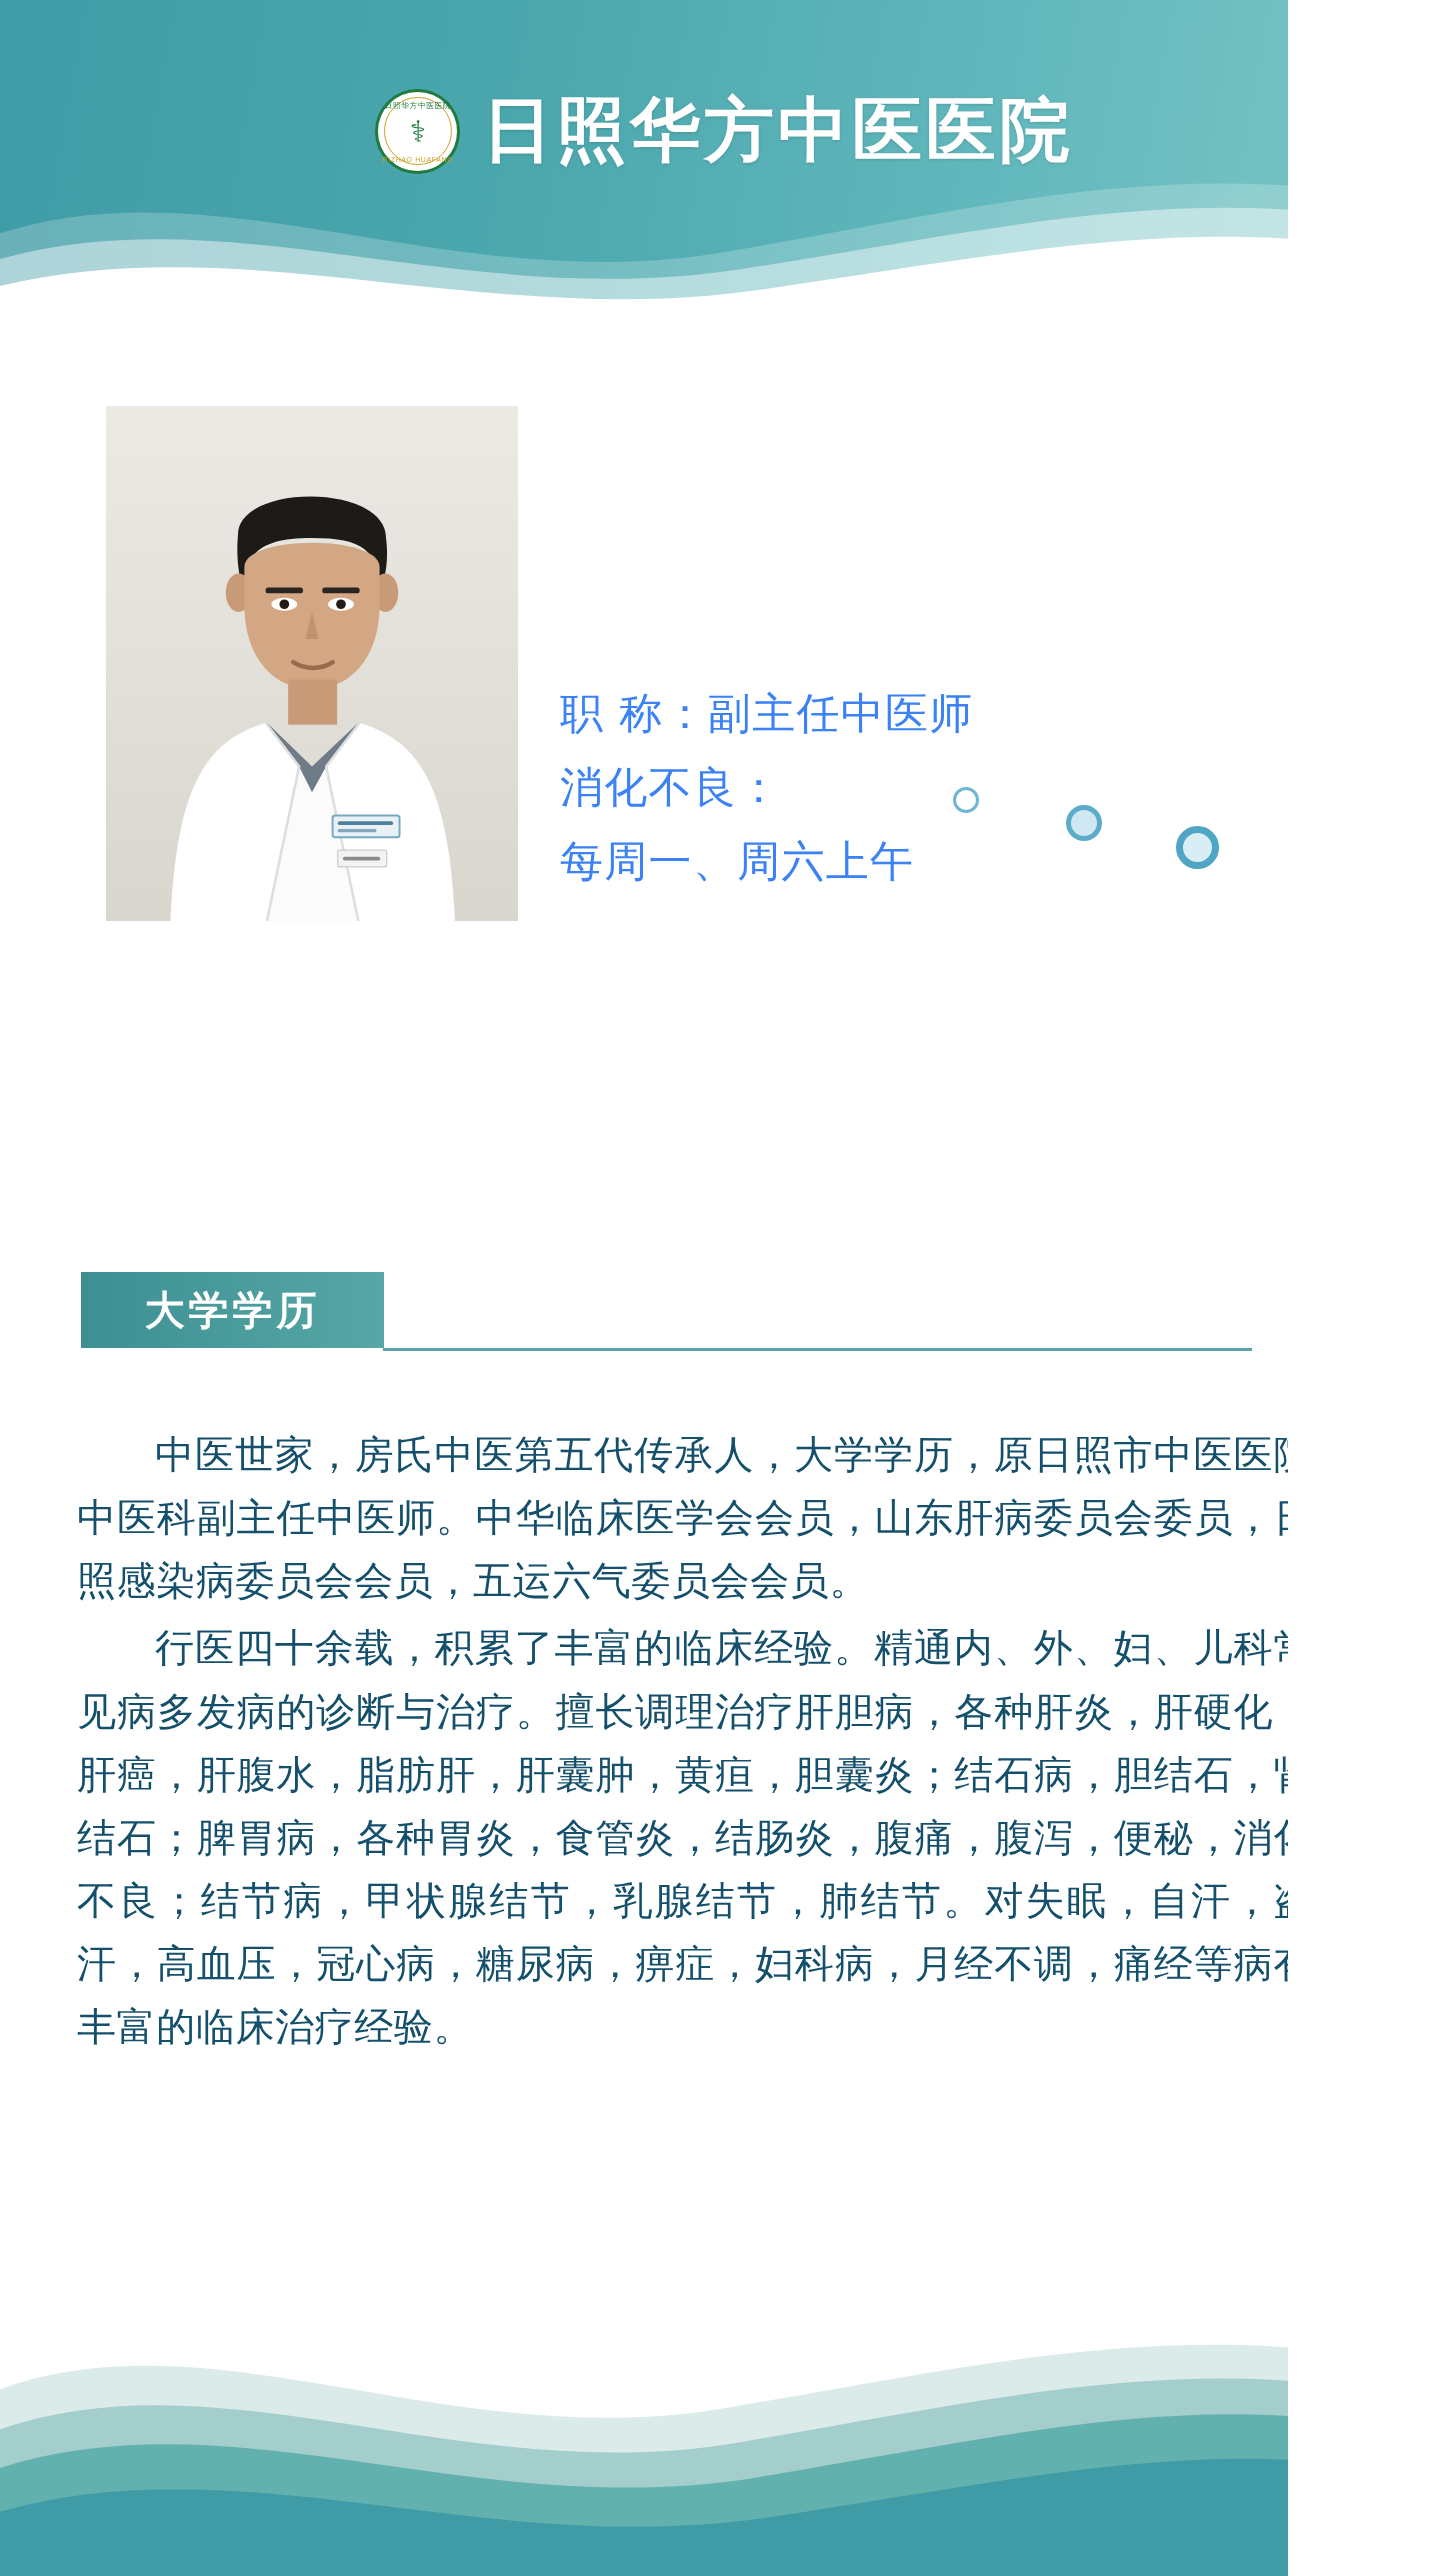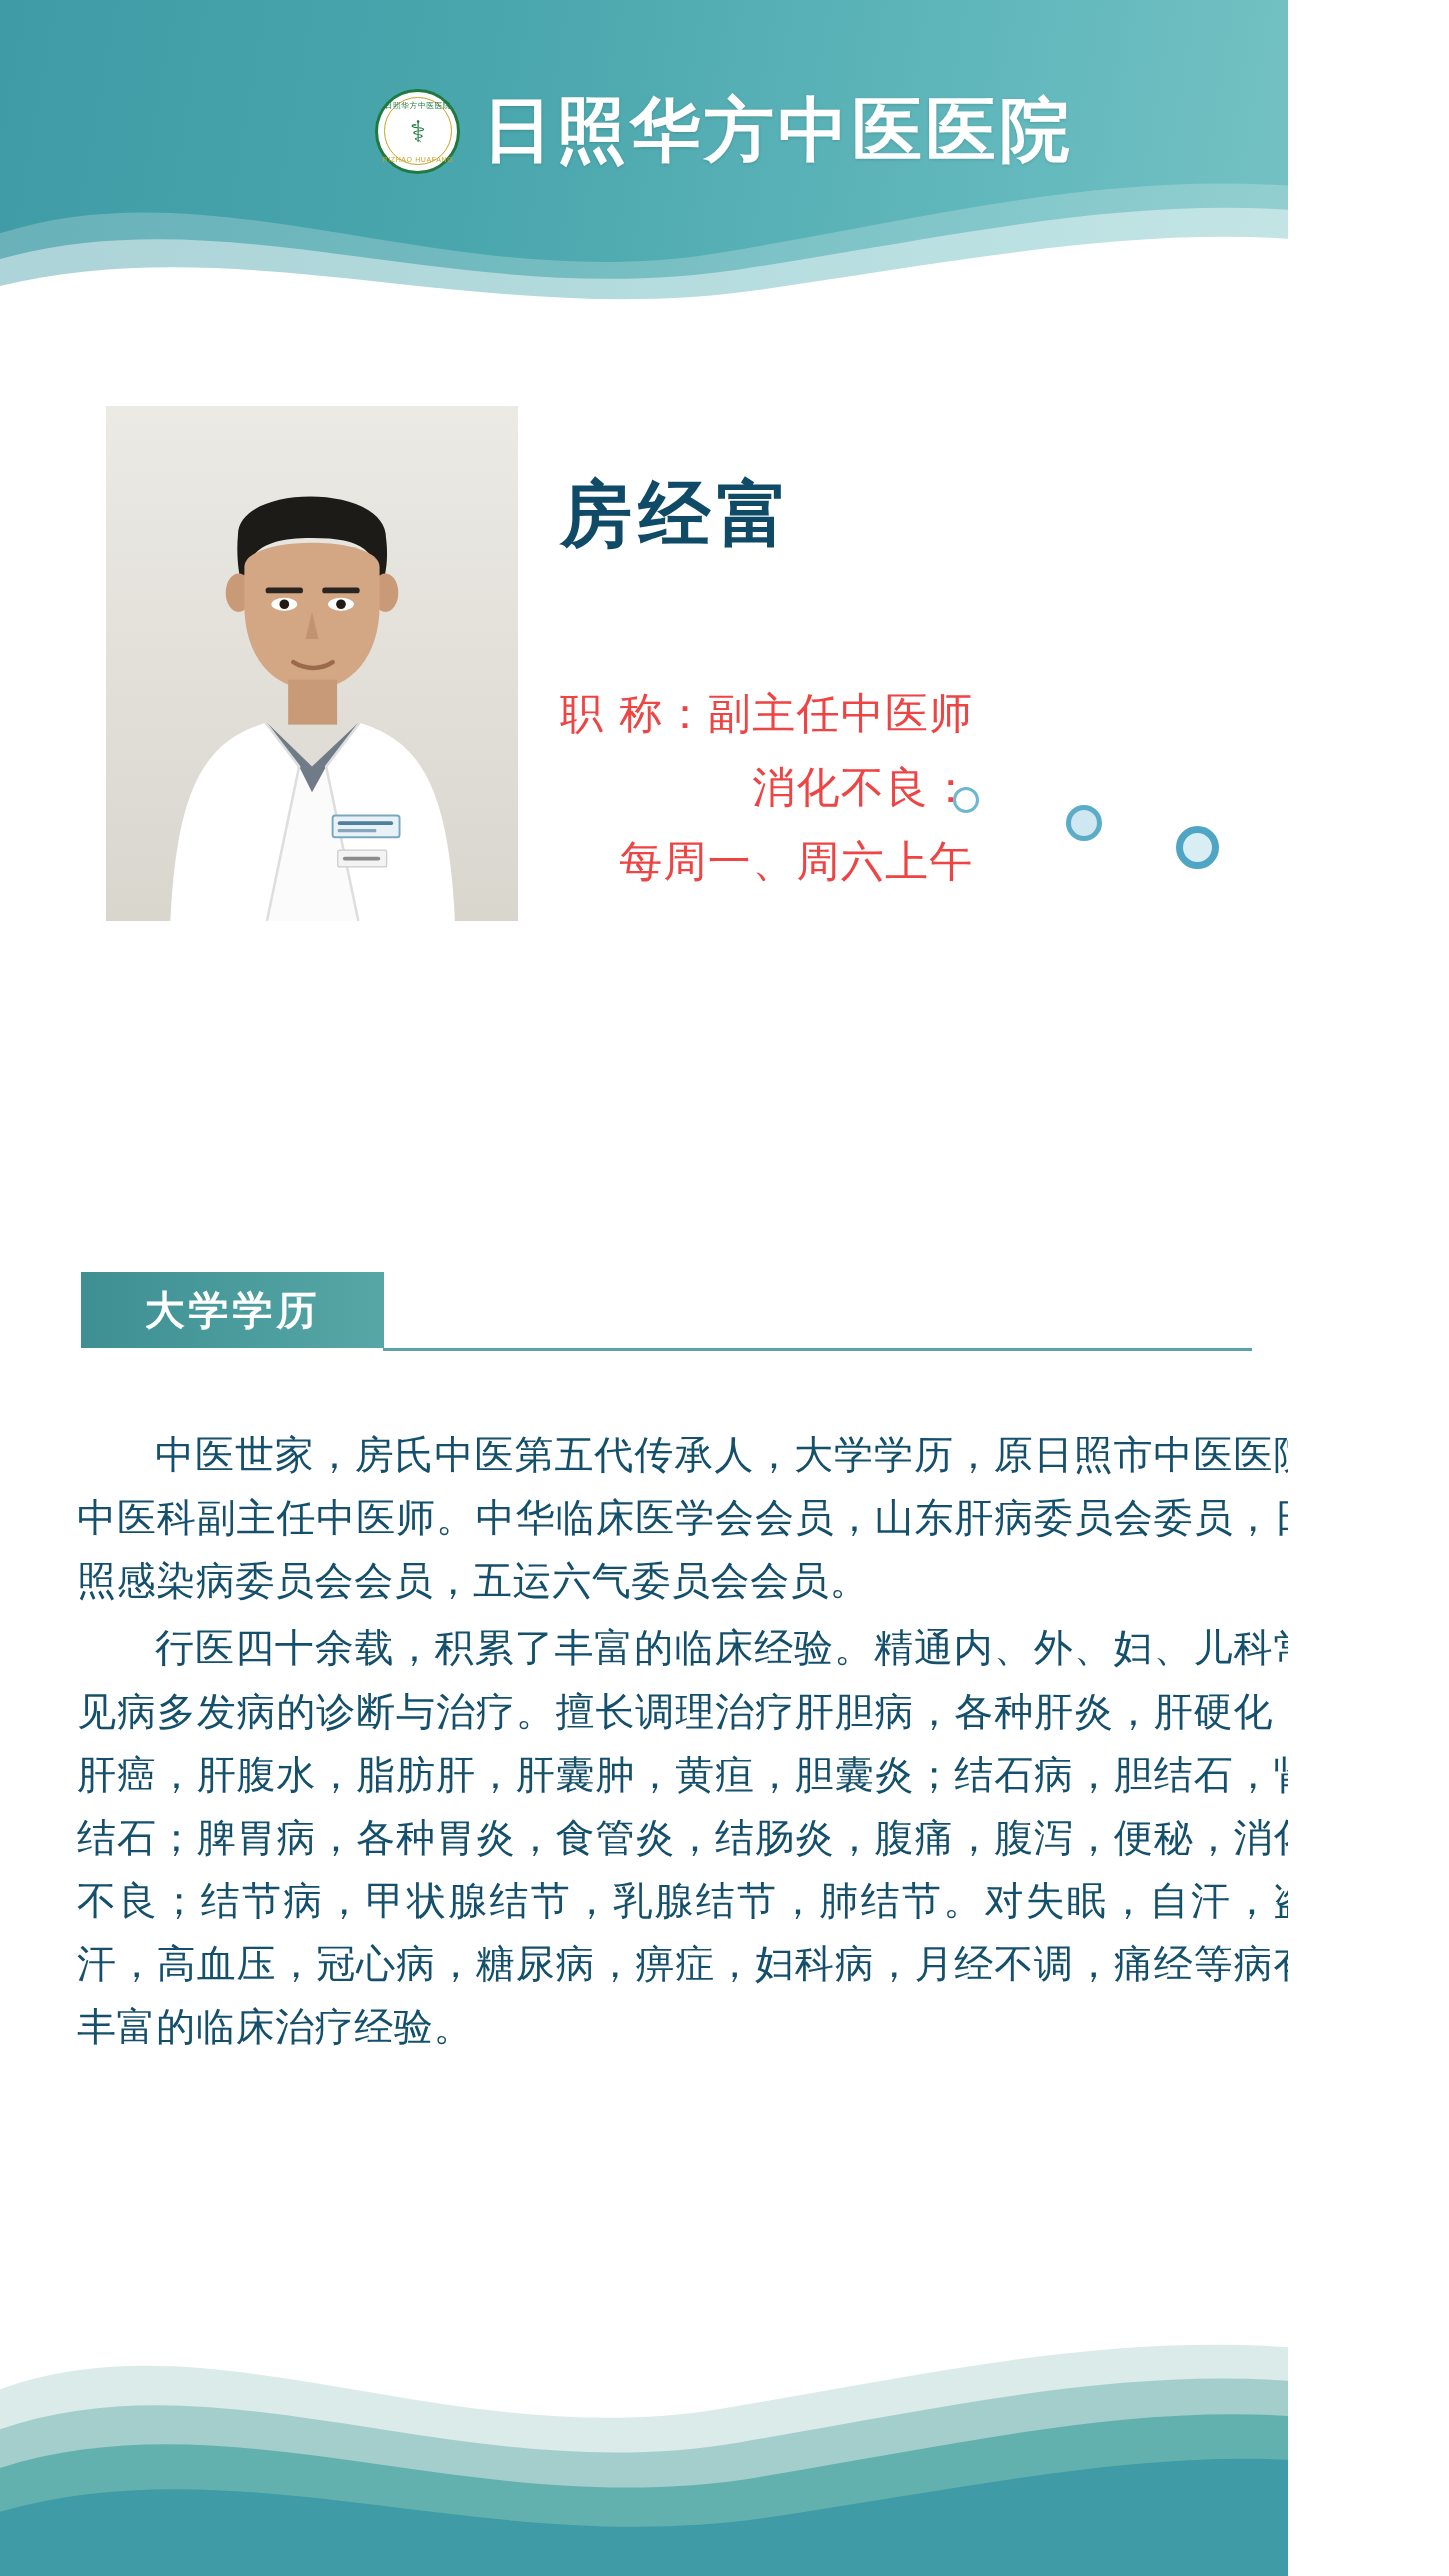--- a/index.html
+++ b/index.html
@@ -128,26 +128,25 @@
     font-family: "DejaVu Serif", "Liberation Serif", serif;
     font-size: 72px;
     font-weight: bold;
     color: #0f4a66;
     letter-spacing: 6.4px;
   }
   .doctor-meta {
     position: absolute;
     left: 560px;
     top: 316px;
-    color: #ef4444;
+    color: #3b82f6;
     font-family: "DejaVu Sans", sans-serif;
     font-size: 43px;
     line-height: 1.72;
     letter-spacing: 1.3px;
-    text-align: right;
   }
   .doctor-meta div { white-space: nowrap; }
 
   
   .deco-circles {
     position: absolute;
     left: 947px;
     top: 412px;
     width: 464px;
     height: 90px;
@@ -310,21 +309,20 @@
 
           <rect x="352" y="636" width="104" height="34" rx="4" fill="#e8f1f6" stroke="#7aa7c0" stroke-width="3"></rect>
           <rect x="360" y="645" width="86" height="6" rx="3" fill="#4e7f9c"></rect>
           <rect x="360" y="657" width="60" height="5" rx="2" fill="#86a6bb"></rect>
           <rect x="360" y="690" width="76" height="26" rx="3" fill="#f3f3f3" stroke="#cccccc" stroke-width="2"></rect>
           <rect x="368" y="700" width="58" height="6" rx="3" fill="#8b8b8b"></rect>
         </svg>
       </div>
     </div>
 
-    <div class="doctor-name">房经富</div>
 
     <div class="doctor-meta">
       <div>职 称：副主任中医师</div>
       <div>消化不良：</div>
       <div>每周一、周六上午</div>
     </div>
 
     <div class="deco-circles">
       <i class="c1"></i>
       <i class="c2"></i>

